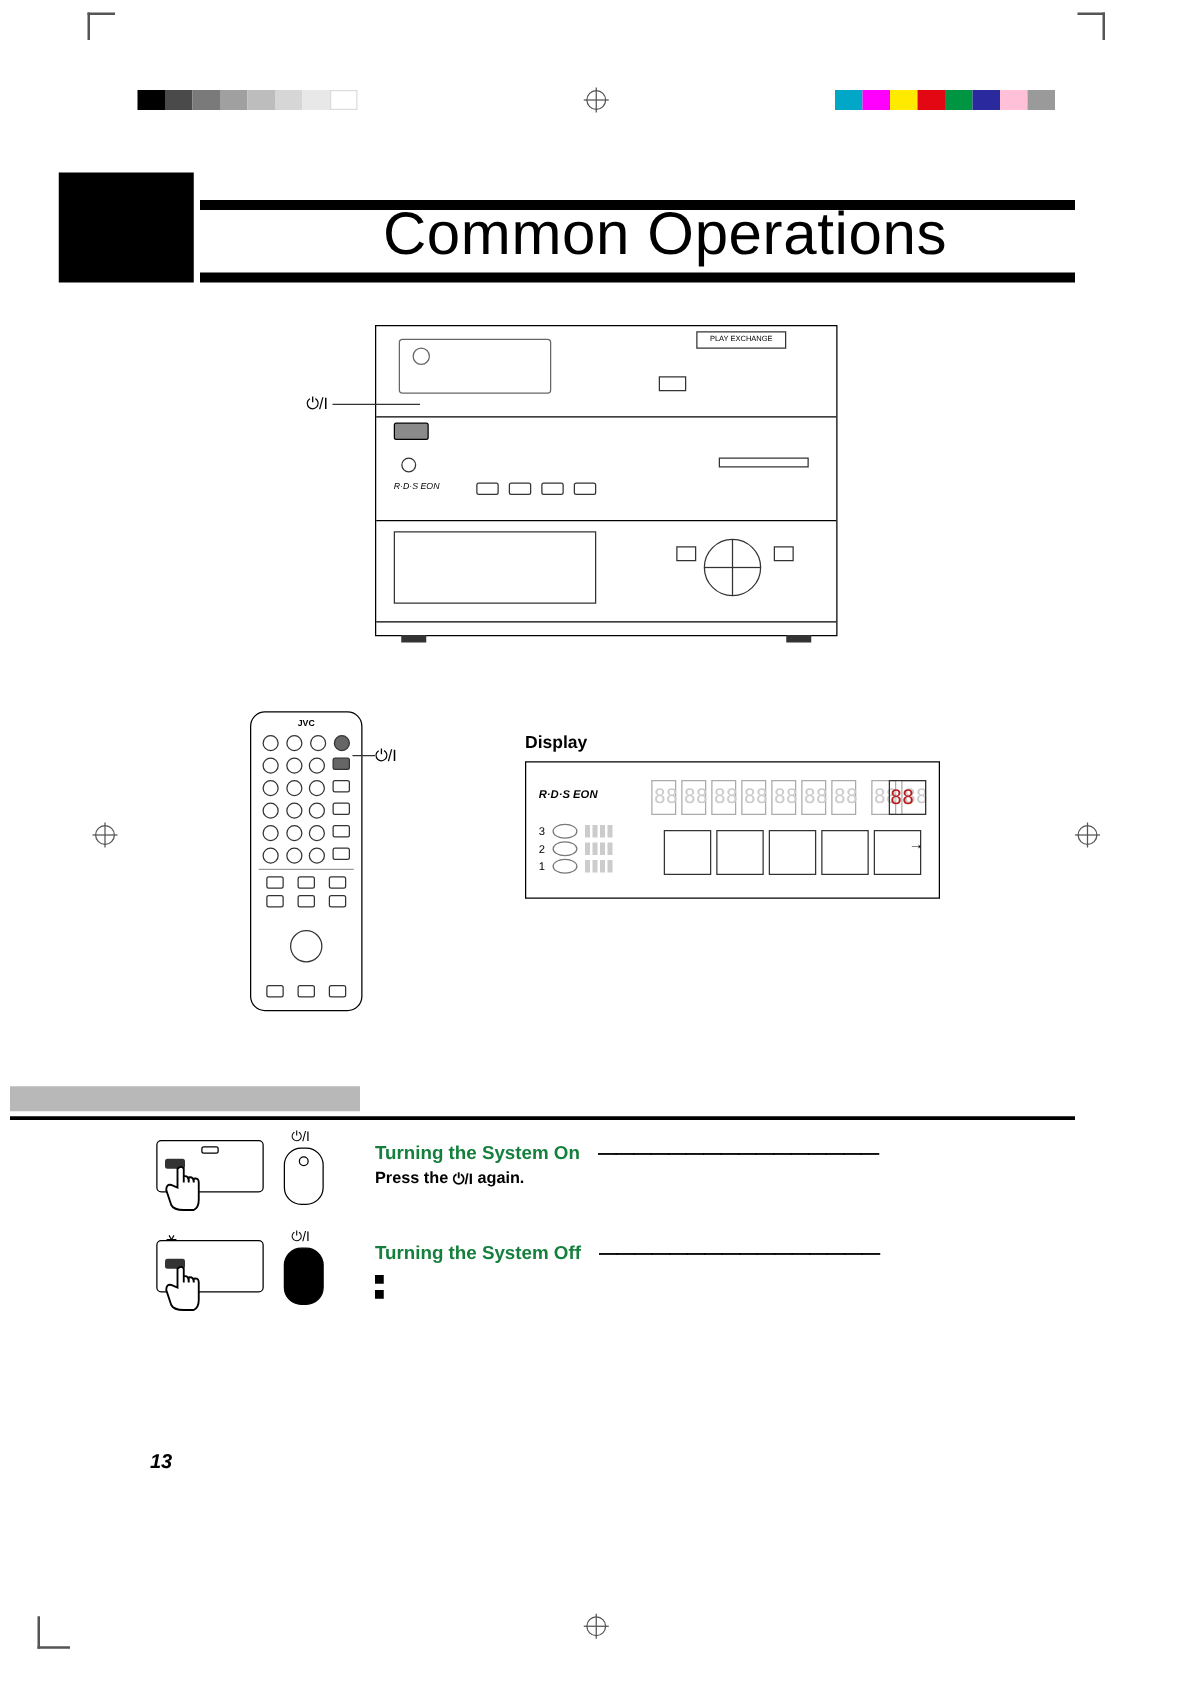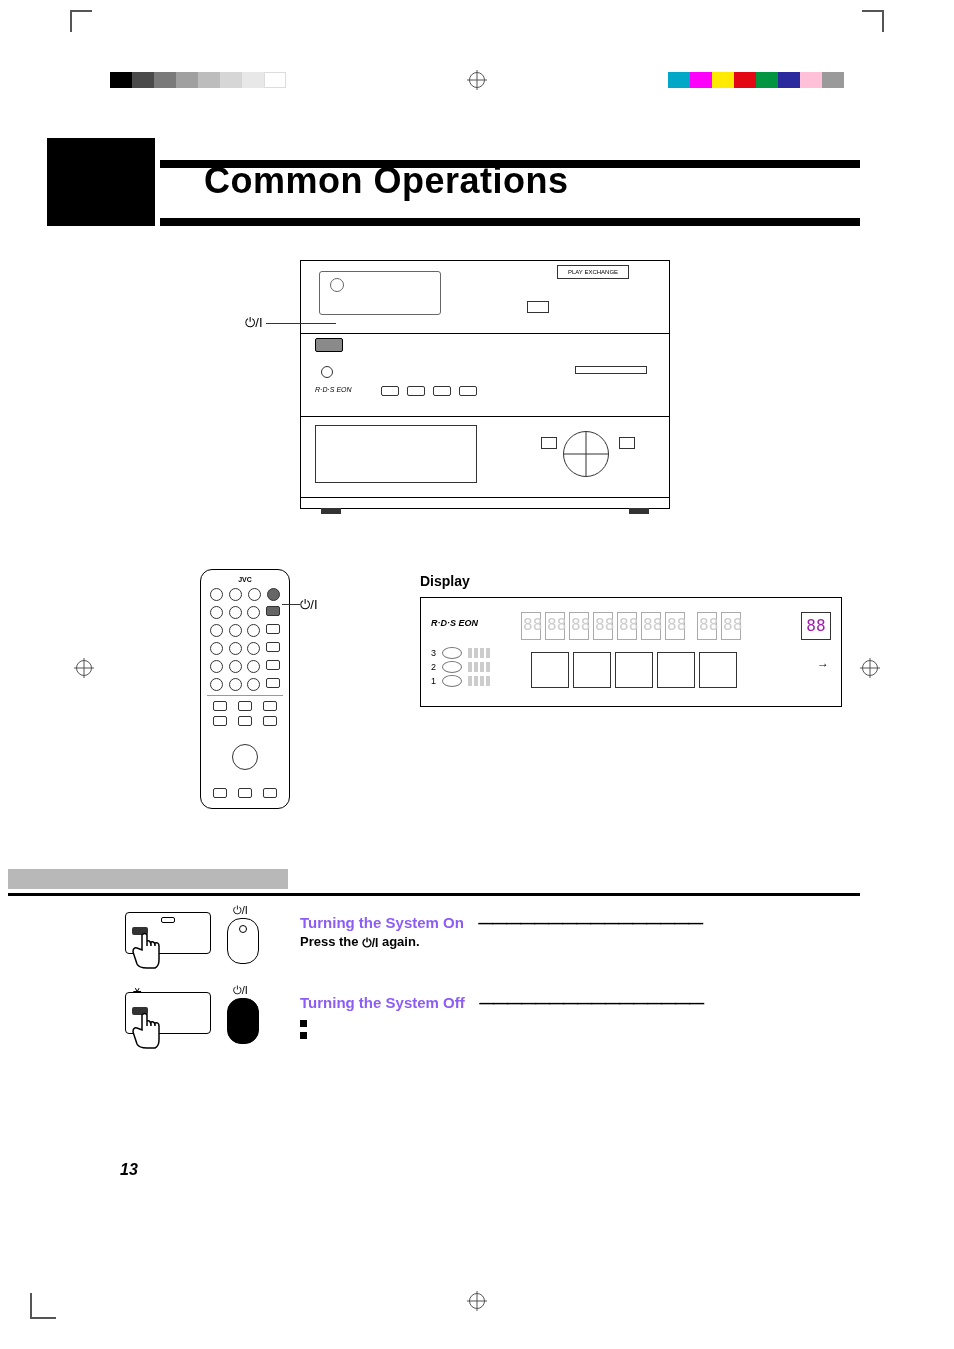--- a/index.html
+++ b/index.html
@@ -56,26 +56,27 @@
     left:47px; top:138px;
     width:108px; height:88px;
     background:#000;
   }
   .title-area {
     position:absolute;
     left:160px; top:160px;
     width:700px;
   }
   .title {
-    font-size:36px;
-    font-weight:700;
+    font-size:48px;
+    font-weight:400;
     color:#000;
     letter-spacing:0.5px;
     margin:0;
     padding-left:44px;
+    text-align:center;
   }
   .title-bar-top {
     position:absolute; left:160px; top:160px;
     width:700px; height:8px; background:#000;
   }
   .title-bar-bottom {
     position:absolute; left:160px; top:218px;
     width:700px; height:8px; background:#000;
   }
 
@@ -194,42 +195,42 @@
   .rbtn{width:11px;height:11px;border:1px solid #333;border-radius:50%;}
   .rbtn.sq{border-radius:2px;width:12px;height:8px;}
   .remote-dark{background:#666;}
   .remote-divider{height:1px;background:#999;margin:4px 0;}
   .remote-d-pad{position:relative;width:50px;height:50px;margin:6px auto;}
   .remote-d-pad .ctr{position:absolute;left:50%;top:50%;width:24px;height:24px;border:1px solid #333;border-radius:50%;transform:translate(-50%,-50%);}
   .remote-label{position:absolute;left:100px;top:28px;font-size:13px;}
   .remote-leader{position:absolute;left:82px;top:35px;width:18px;height:1px;background:#333;}
 
   .display-section{
-    position:absolute; left:300px; top:4px;
-    width:422px;
+    position:absolute; left:300px; top:16px;
+    width:332px;
   }
   .display-title{font-weight:bold;font-size:14px;margin-bottom:8px;}
   .display-panel{
     border:1.5px solid #000;
     height:110px;
     position:relative;
     padding:8px;
     box-sizing:border-box;
   }
   .rds-lbl{position:absolute;left:10px;top:20px;font-size:9px;font-style:italic;font-weight:bold;}
   .seg-display{
     position:absolute; left:100px; top:14px;
     display:flex; gap:4px;
   }
   .seg{width:18px;height:26px;border:1px solid #aaa;position:relative;}
   .seg::before{content:"88";font-size:16px;color:#ccc;position:absolute;left:1px;top:2px;font-family:monospace;}
   .track-no{
     position:absolute; right:10px; top:14px;
     width:28px;height:26px;border:1px solid #333;
-    font-family:monospace;font-size:16px;line-height:26px;text-align:center;color:#a21caf;
+    font-family:monospace;font-size:16px;line-height:26px;text-align:left;color:#b91c1c;
   }
   .disc-rows{position:absolute;left:10px;top:48px;}
   .disc-row{display:flex;align-items:center;gap:6px;font-size:9px;height:14px;}
   .disc-ico{width:18px;height:10px;border:1px solid #777;border-radius:50%;}
   .bars{display:flex;gap:2px;}
   .bars div{width:4px;height:10px;background:#ccc;}
   .spectrum{position:absolute;left:110px;top:54px;display:flex;gap:4px;}
   .spectrum .blk{width:36px;height:34px;border:1px solid #333;}
   .prog-arrow{position:absolute;right:12px;top:58px;font-size:12px;}
 
@@ -254,21 +255,21 @@
   .sec2-underline{
     height:3px;background:#000;margin-top:4px;margin-left:-112px;width:852px;
   }
 
   .turn-on-block, .turn-off-block {
     position:relative;
     margin-top:18px;
     margin-left:180px;
   }
   .sub-heading{
-    color:#8b5cf6;font-weight:bold;font-size:15px;
+    color:#15803d;font-weight:bold;font-size:15px;
     display:inline;
   }
   .sub-line{
     font-weight:bold;font-size:15px;letter-spacing:-1px;margin-left:10px;
   }
   .sub-body{
     font-weight:bold;font-size:13px;margin-top:2px;
   }
   .pwr-glyph{font-size:12px;vertical-align:-1px;}
 

